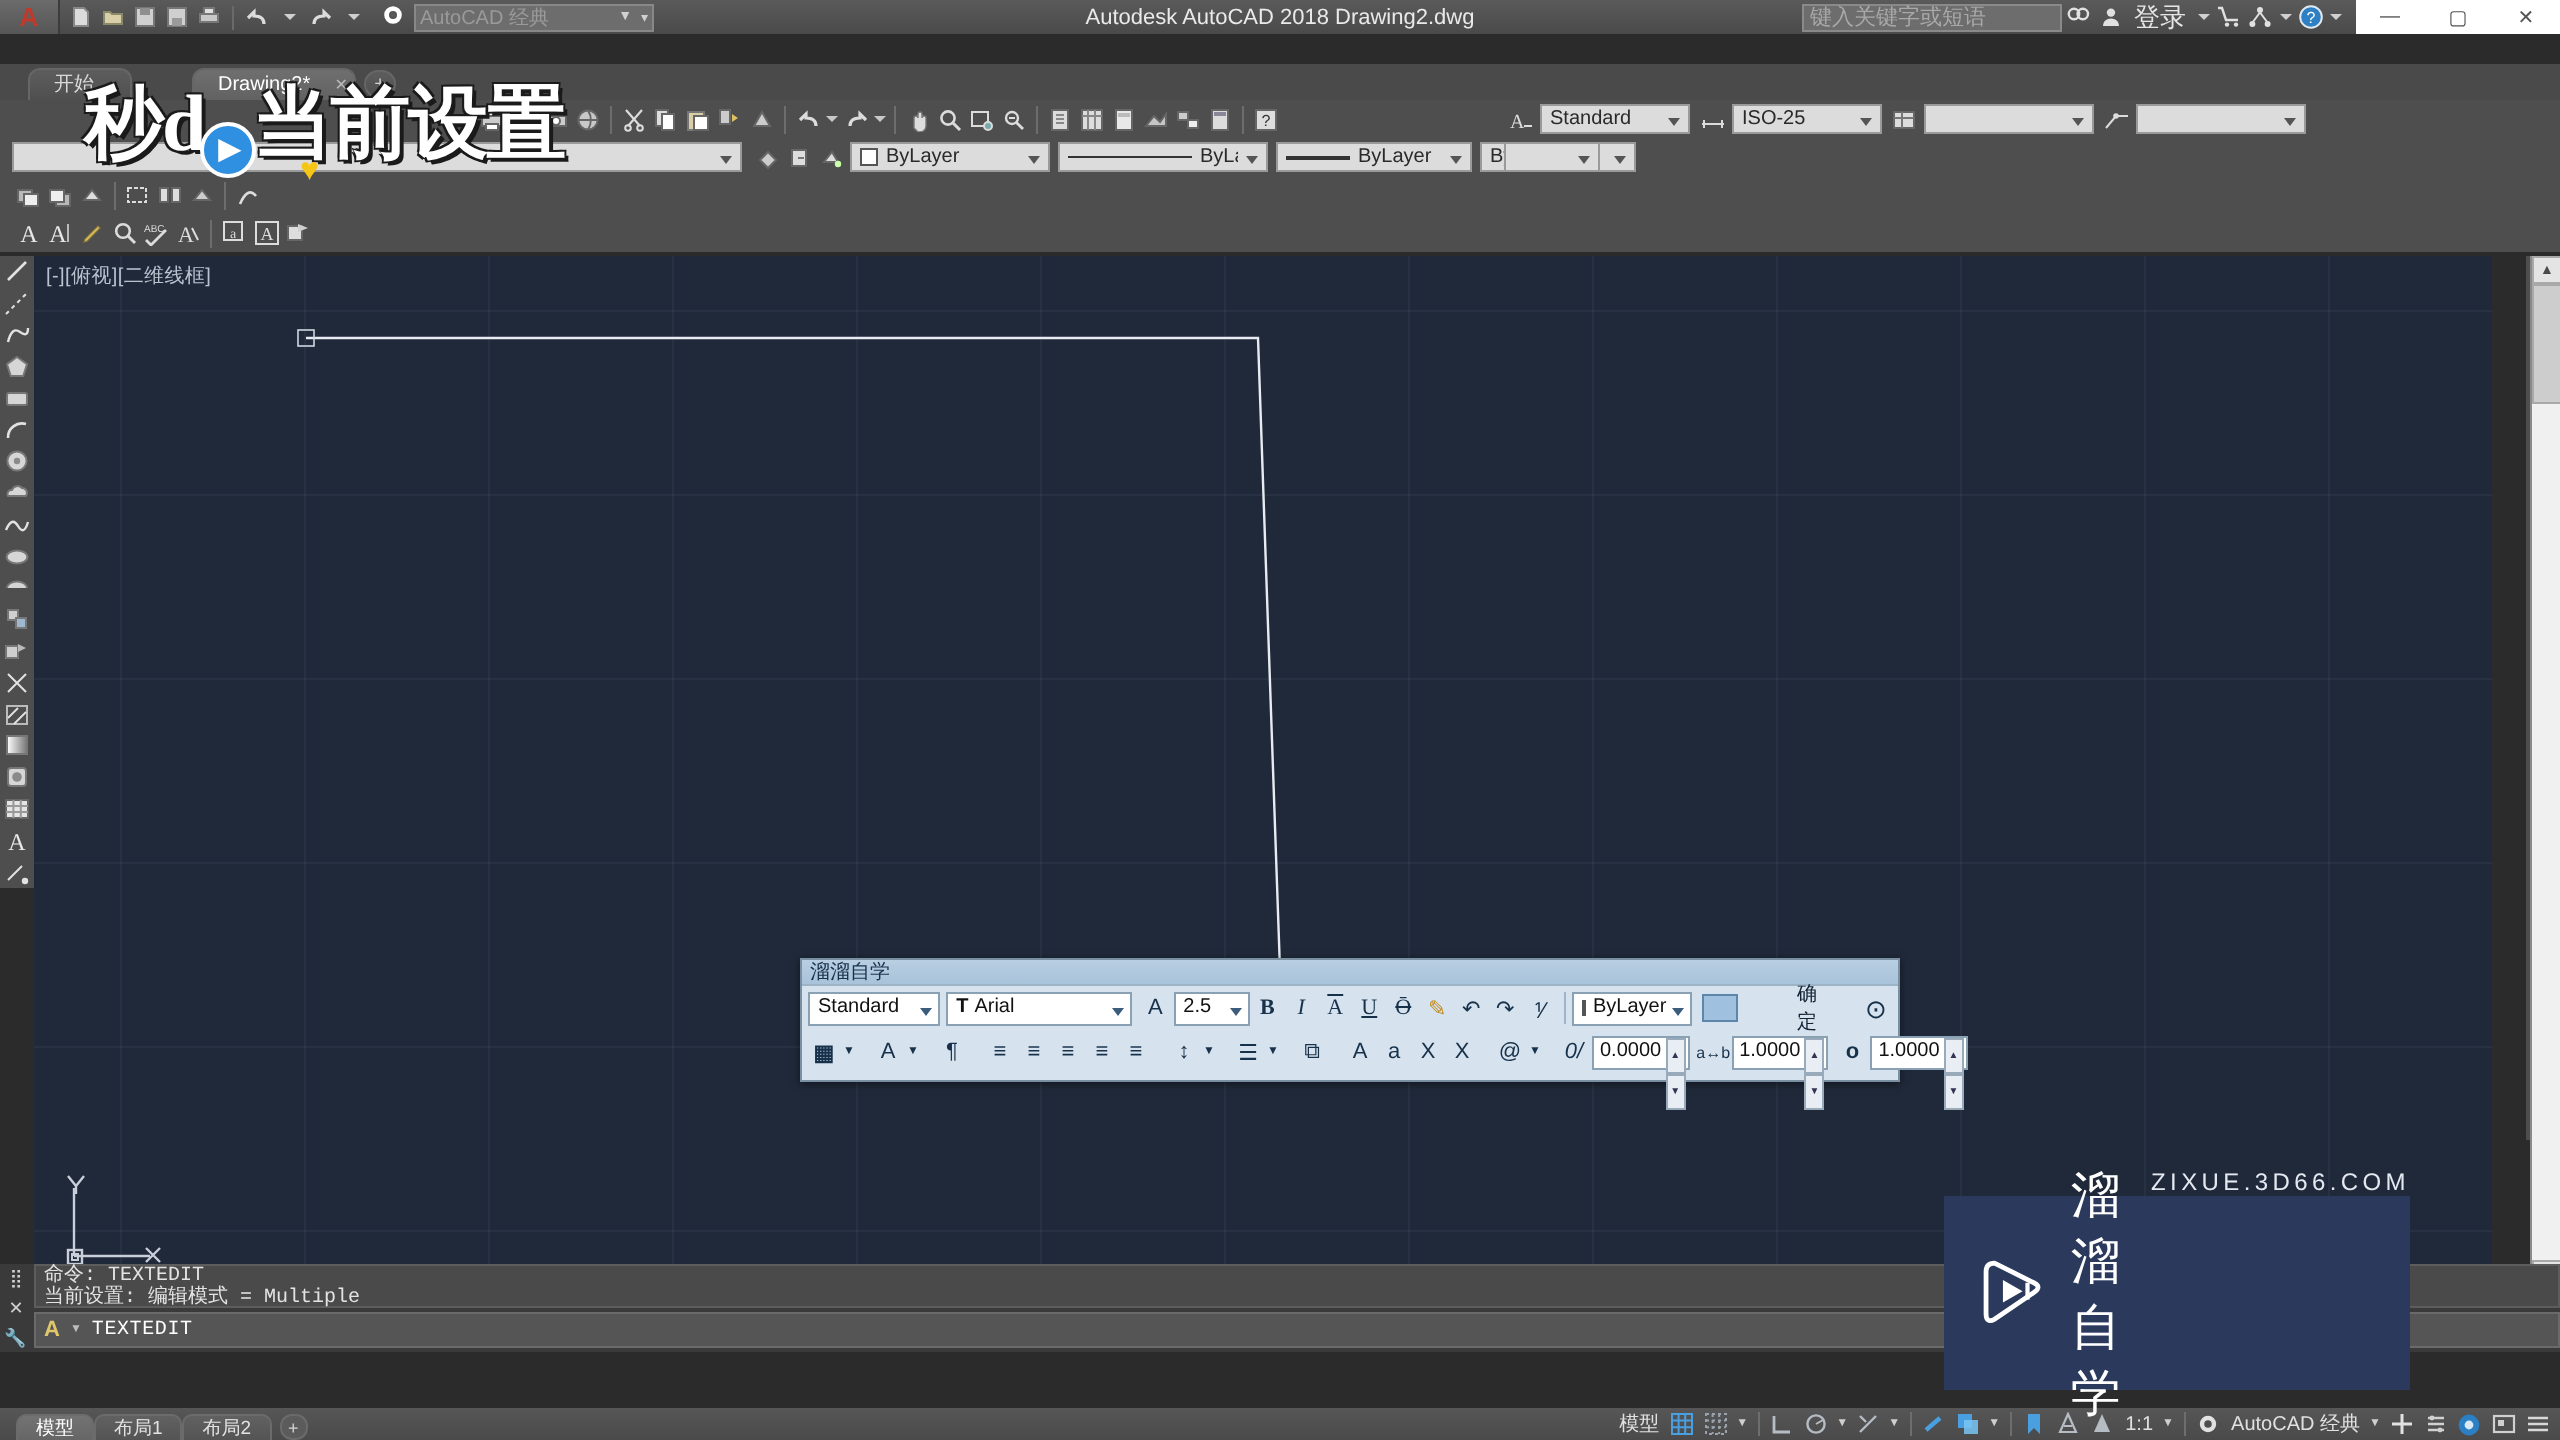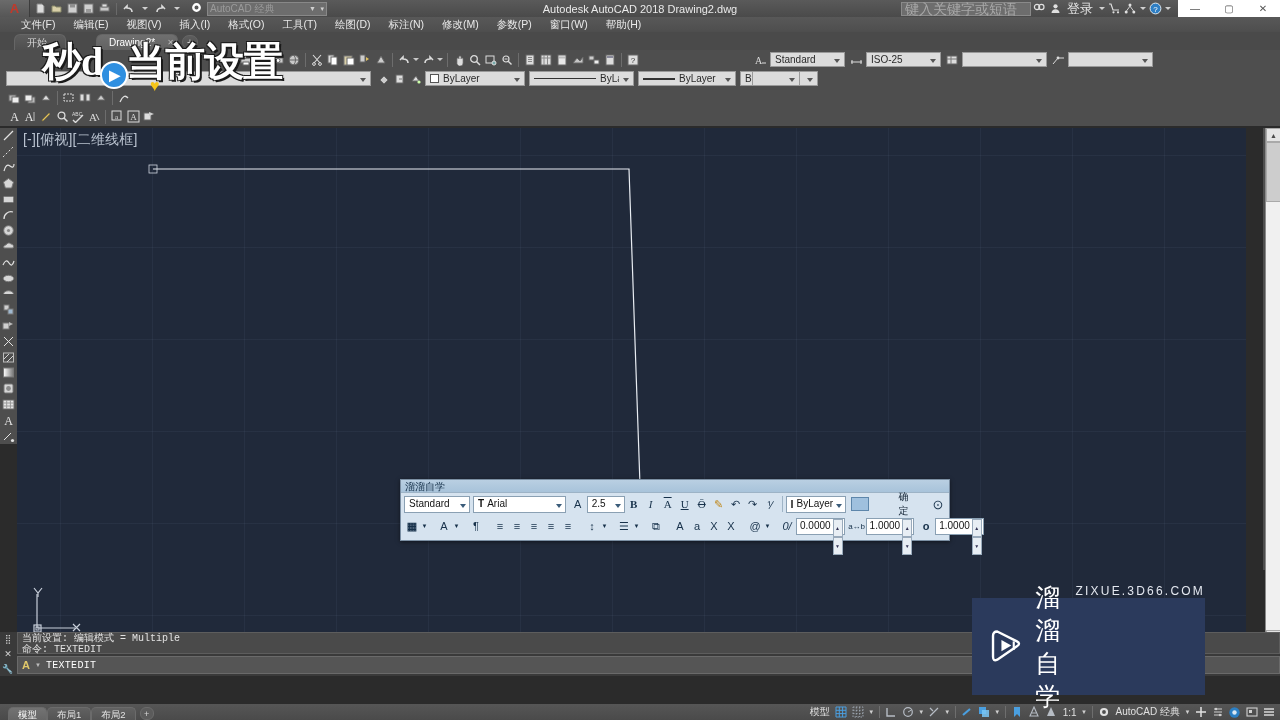--- a/index.html
+++ b/index.html
@@ -38,21 +38,21 @@
   }
   .ws-combo .caret { position:absolute; right:10px; font-size:7px; color:#d0d0d0;}
   .ws-combo .caret2 { position:absolute; right:2px; font-size:7px; color:#d0d0d0;}
   .title-center {
     position:absolute; left:0; right:0; text-align:center;
     font-size:11px; color:#eaeaea; pointer-events:none;
   }
   .title-right { margin-left:auto; display:flex; align-items:center; }
   .searchbox {
     width:130px; height:14px; background:#6d6d6d; border:1px solid #8a8a8a;
-    font-size:14px; color:#a8a8a8; padding:0 3px; line-height:13px;
+    font-size:11px; color:#a8a8a8; padding:0 3px; line-height:13px;
   }
   .tb-ico { width:16px; height:15px; display:flex; align-items:center;
             justify-content:center; font-size:10px; color:#e0e0e0; }
   .signin { font-size:13px; color:#e5e5e5; padding:0 4px; }
   .wbtns { display:flex; margin-left:6px; }
   .wbtn { width:34px; height:17px; display:flex; align-items:center;
           justify-content:center; font-size:10px; color:#555; background:#fff; }
 
   
   .menubar {
@@ -118,21 +118,21 @@
     background:#20293a; overflow:hidden;
   }
   .grid {
     position:absolute; inset:0;
     background-image:
       linear-gradient(to right, rgba(120,140,170,0.085) 1px, transparent 1px),
       linear-gradient(to bottom, rgba(120,140,170,0.085) 1px, transparent 1px);
     background-size:92px 92px;
     background-position:43px 27px;
   }
-  .vplabel { position:absolute; left:6px; top:3px; font-size:14px;
+  .vplabel { position:absolute; left:6px; top:3px; font-size:10px;
              color:#b9c2cf; letter-spacing:0.2px; }
   .ucs { position:absolute; left:12px; bottom:22px; width:60px; height:52px; }
   .drawing { position:absolute; inset:0; }
 
   
   .sb-v { position:absolute; right:0; top:128px; width:15px; height:516px;
           background:#f0f0f0; border-left:1px solid #8a8a8a; }
   .sb-arrow { background:#e4e4e4; border:1px solid #a9a9a9; color:#4a4a4a;
               display:flex; align-items:center; justify-content:center; font-size:7px; }
   .sb-thumb { background:#cdcdcd; border:1px solid #a9a9a9; }
@@ -362,34 +362,20 @@
           </svg>
       </div>
       <div class="wbtns">
         <div class="wbtn">—</div>
         <div class="wbtn">▢</div>
         <div class="wbtn close">✕</div>
       </div>
     </div>
   </div>
 
-  <div class="menubar">
-    <div class="mi">文件(F)</div>
-    <div class="mi">编辑(E)</div>
-    <div class="mi">视图(V)</div>
-    <div class="mi">插入(I)</div>
-    <div class="mi">格式(O)</div>
-    <div class="mi">工具(T)</div>
-    <div class="mi">绘图(D)</div>
-    <div class="mi">标注(N)</div>
-    <div class="mi">修改(M)</div>
-    <div class="mi">参数(P)</div>
-    <div class="mi">窗口(W)</div>
-    <div class="mi">帮助(H)</div>
-  </div>
 
   <div class="tabbar">
     <div class="ftab" style="left:14px;width:52px;">
       <span>开始</span>
     </div>
     <div class="ftab active" style="left:96px;width:82px;">
       <span>Drawing2*</span>
       <span class="x">✕</span>
     </div>
     <div class="tabplus" style="left:182px;">+</div>
@@ -1090,22 +1076,22 @@
     </div>
   </div>
 
   <div class="cmdarea">
     <div class="cmd-left">
       <span>⣿</span>
       <span>✕</span>
       <span>🔧</span>
     </div>
     <div class="cmdhist">
+      <div>命令:  TEXTEDIT</div>
       <div>当前设置: 编辑模式 = Multiple</div>
-      <div>命令:  TEXTEDIT</div>
     </div>
     <div class="cmdline">
       <span class="prompt-ico">A</span>
       <span style="font-size:6px;color:#bbb;">▼</span>
       <span class="ctext">TEXTEDIT</span>
     </div>
   </div>
 
   <div class="statusbar">
     <div class="ltab active" style="margin-left:8px;">模型</div>

